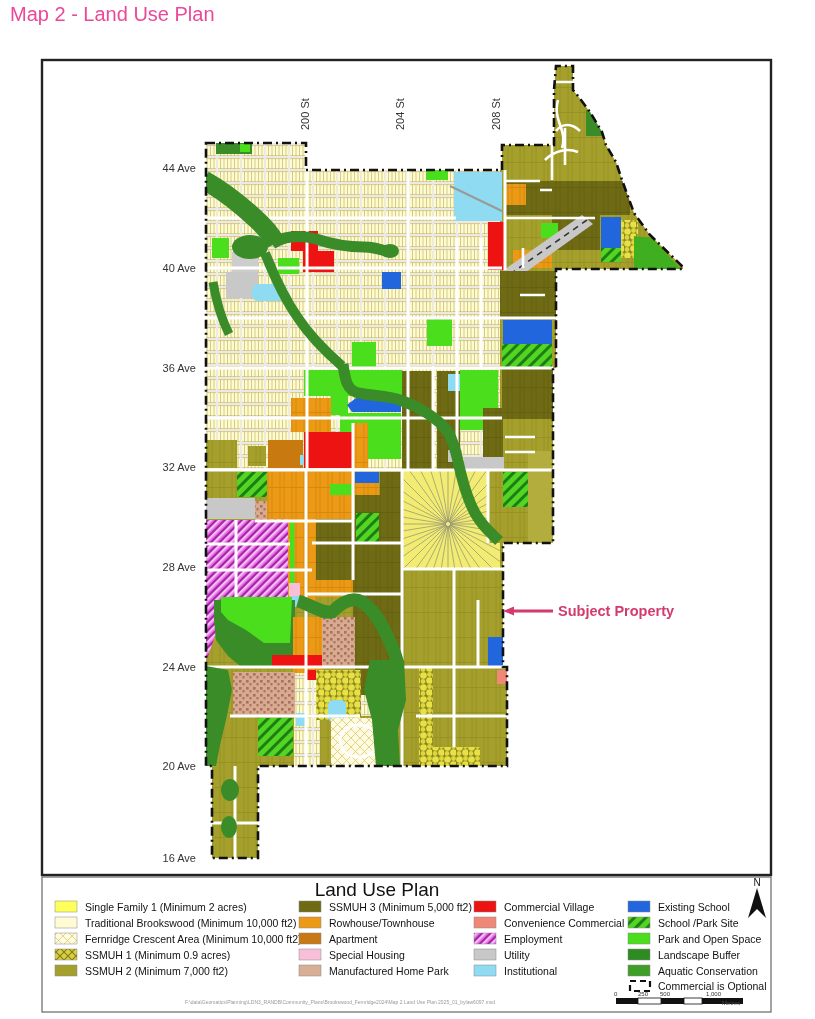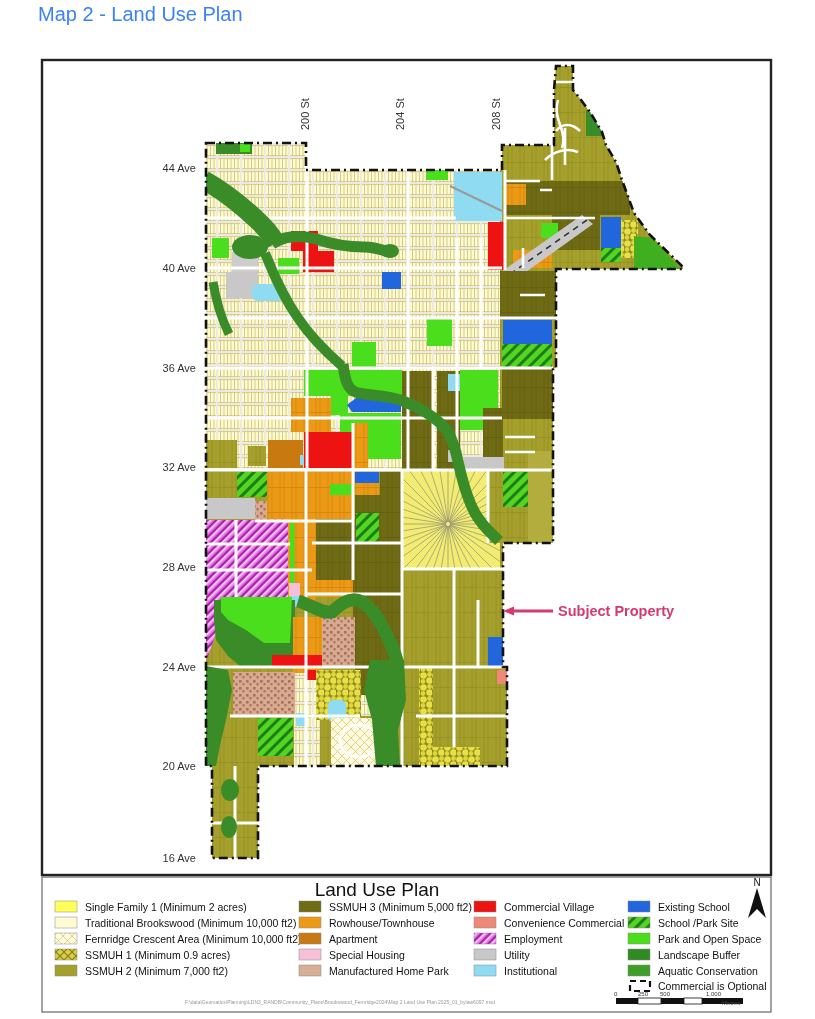--- a/index.html
+++ b/index.html
@@ -1,17 +1,17 @@
 <!DOCTYPE html>
 <html><head>
 <meta charset="utf-8">
 <style>
 html,body{margin:0;padding:0;background:#ffffff;width:815px;height:1019px;overflow:hidden;}
 body{font-family:"Liberation Sans",sans-serif;}
-#title{position:absolute;left:10px;top:3px;font-size:20px;color:#3b82f6;margin-left:28px;}
+#title{position:absolute;left:10px;top:3px;font-size:20px;color:#ec4899;}
 </style>
 </head>
 <body>
 
 <div id="title">Map 2 - Land Use Plan</div>
 <svg width="815" height="1019" viewBox="0 0 815 1019">
 <defs>
 <pattern id="parcel" width="24" height="13" patternUnits="userSpaceOnUse">
   <rect width="24" height="13" fill="#fffbcd"></rect>
   <g stroke="#b6aa62" stroke-width="0.6">

